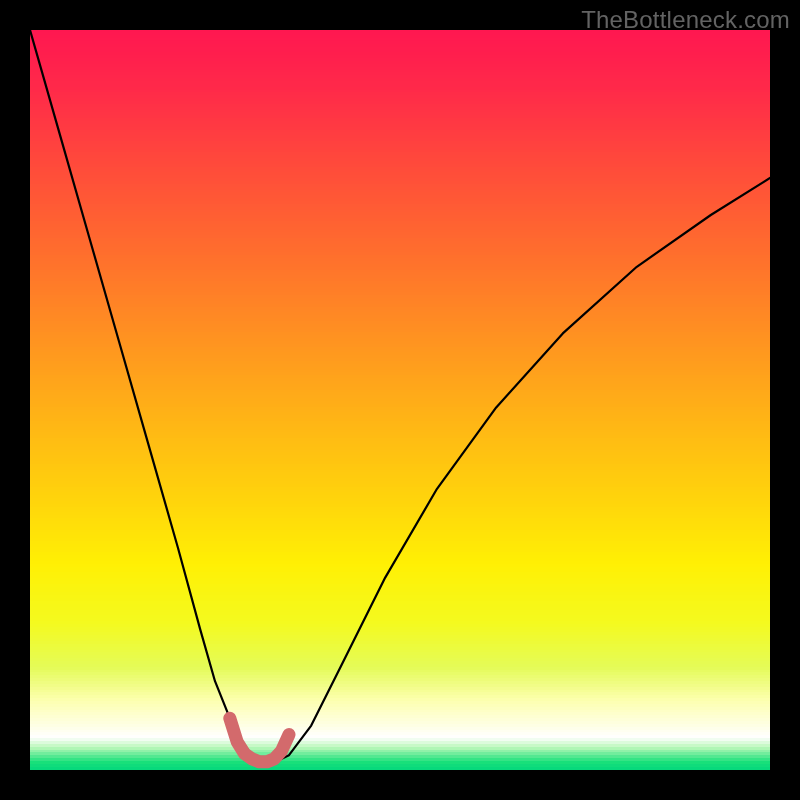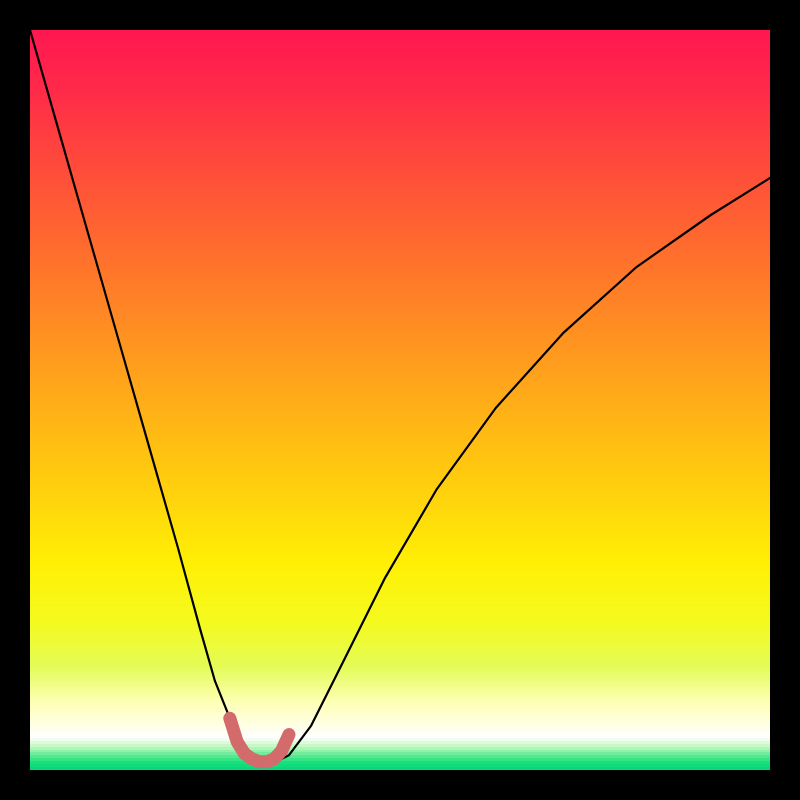--- a/index.html
+++ b/index.html
@@ -318,13 +318,14 @@
         <div class="zone" style="top:734px;height:4px;background:rgb(16,220,123)"></div>
         <div class="zone" style="top:737px;height:4px;background:rgb(8,217,124)"></div>
       </div>
 
     <svg class="curve" viewBox="0 0 740 740" preserveAspectRatio="none">
       <path id="main-path" fill="none" stroke-width="2.2" stroke-linecap="round" stroke-linejoin="round" d="M0.00 0.00 L 29.60 103.60 L 59.20 207.20 L 88.80 310.80 L 118.40 414.40 L 148.00 518.00 L 170.20 599.40 L 185.00 651.20 L 199.80 688.20 L 210.90 710.40 L 222.00 725.20 L 229.40 730.38 L 236.80 731.86 L 247.90 730.38 L 259.00 725.20 L 281.20 695.60 L 310.80 636.40 L 355.20 547.60 L 407.00 458.80 L 466.20 377.40 L 532.80 303.40 L 606.80 236.80 L 680.80 185.00 L 740.00 148.00" stroke="#000000"></path>
       <path id="accent-path" fill="none" stroke-width="13" stroke-linecap="round" stroke-linejoin="round" d="M199.80 688.20 L 207.20 711.88 L 214.60 723.72 L 222.00 728.90 L 229.40 731.86 L 236.80 731.86 L 244.20 728.90 L 251.60 720.76 L 259.00 704.48" stroke="#d36a6c"></path>
     </svg>
   </div>
 
+  <div class="watermark">TheBottleneck.com</div>
 </div>
 
 </body></html>

